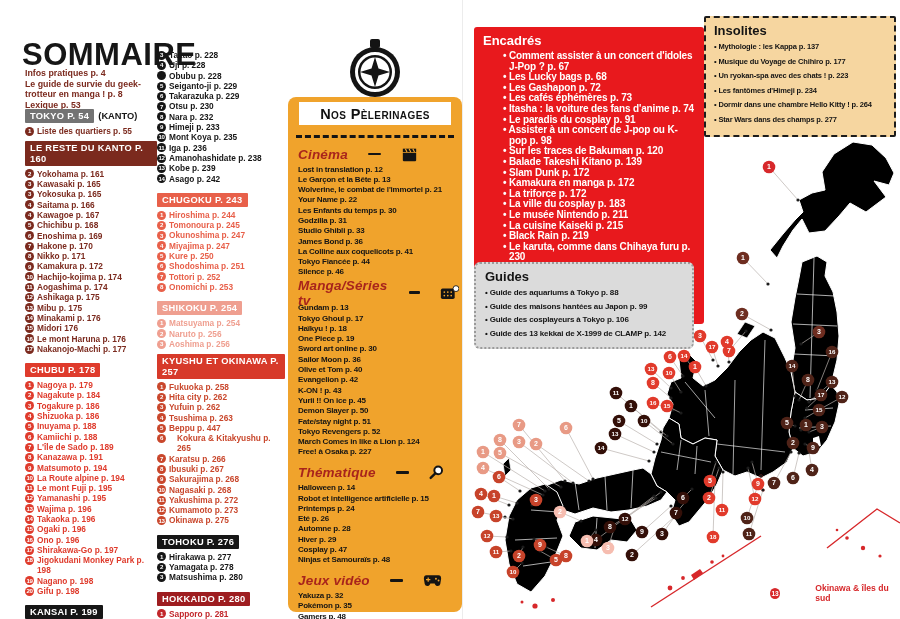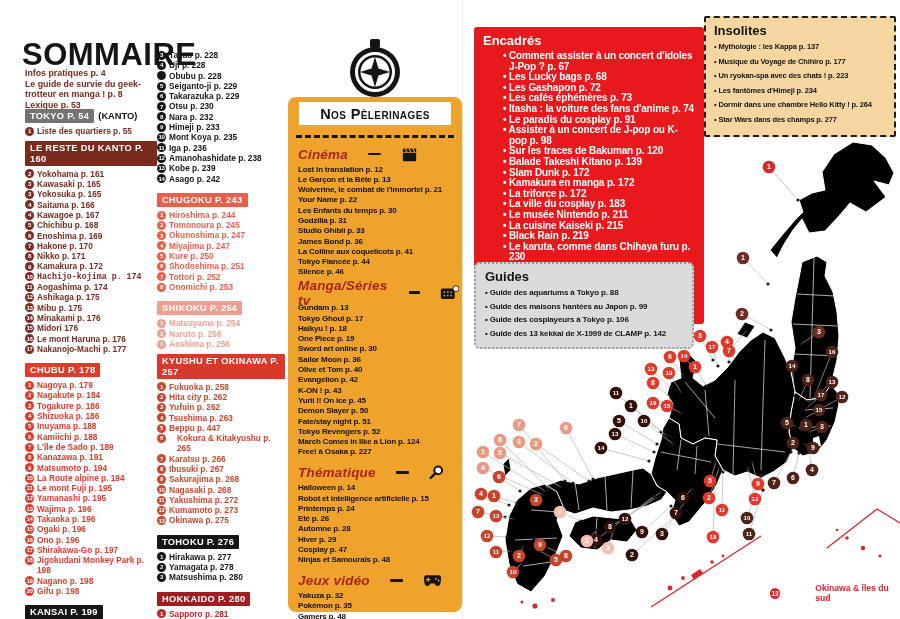--- a/index.html
+++ b/index.html
@@ -117,21 +117,21 @@
     <div class="toc-item">
       <span class="badge" style="background: rgb(123, 42, 30);">8</span>
       <span class="lbl" style="color: rgb(123, 42, 30);">Nikko p. 171</span>
     </div>
     <div class="toc-item">
       <span class="badge" style="background: rgb(123, 42, 30);">9</span>
       <span class="lbl" style="color: rgb(123, 42, 30);">Kamakura p. 172</span>
     </div>
     <div class="toc-item">
       <span class="badge" style="background: rgb(123, 42, 30);">10</span>
-      <span class="lbl" style="color: rgb(123, 42, 30); font-family: Liberation Mono, monospace;">Hachijo-kojima p. 174</span>
+      <span class="lbl" style="color: rgb(123, 42, 30);">Hachijo-kojima p. 174</span>
     </div>
     <div class="toc-item">
       <span class="badge" style="background: rgb(123, 42, 30);">11</span>
       <span class="lbl" style="color: rgb(123, 42, 30);">Aogashima p. 174</span>
     </div>
     <div class="toc-item">
       <span class="badge" style="background: rgb(123, 42, 30);">12</span>
       <span class="lbl" style="color: rgb(123, 42, 30);">Ashikaga p. 175</span>
     </div>
     <div class="toc-item">

